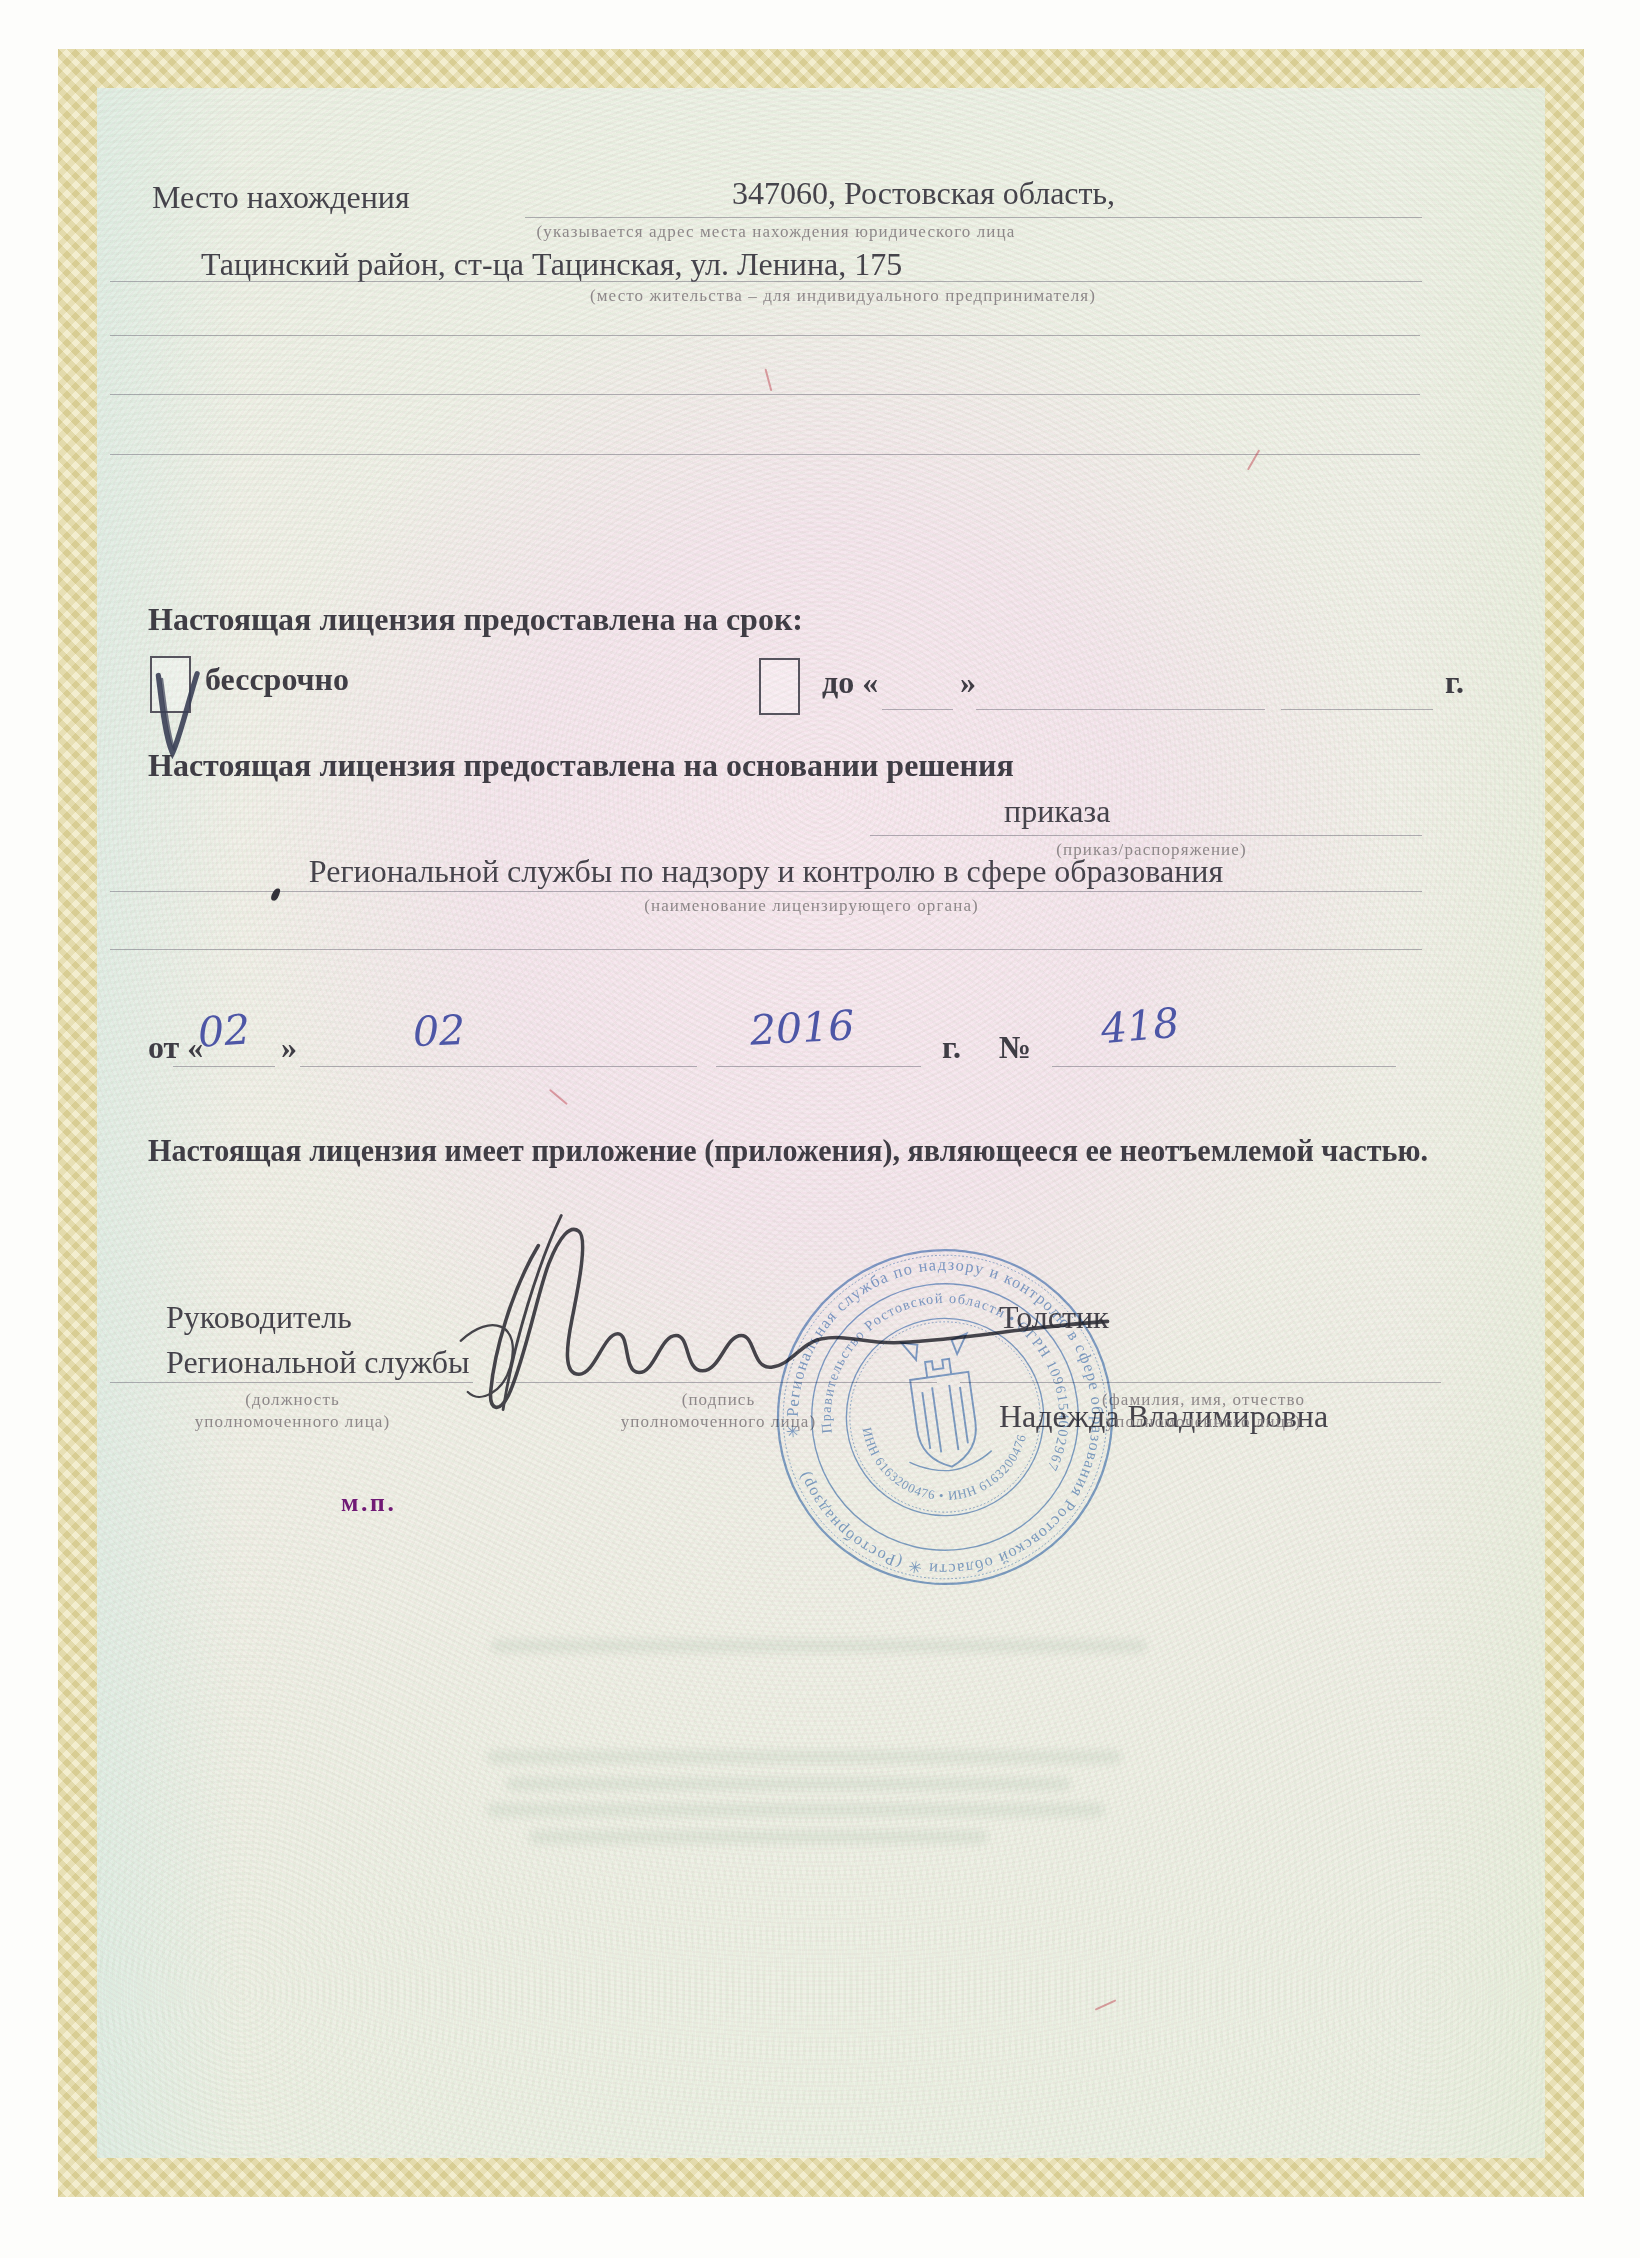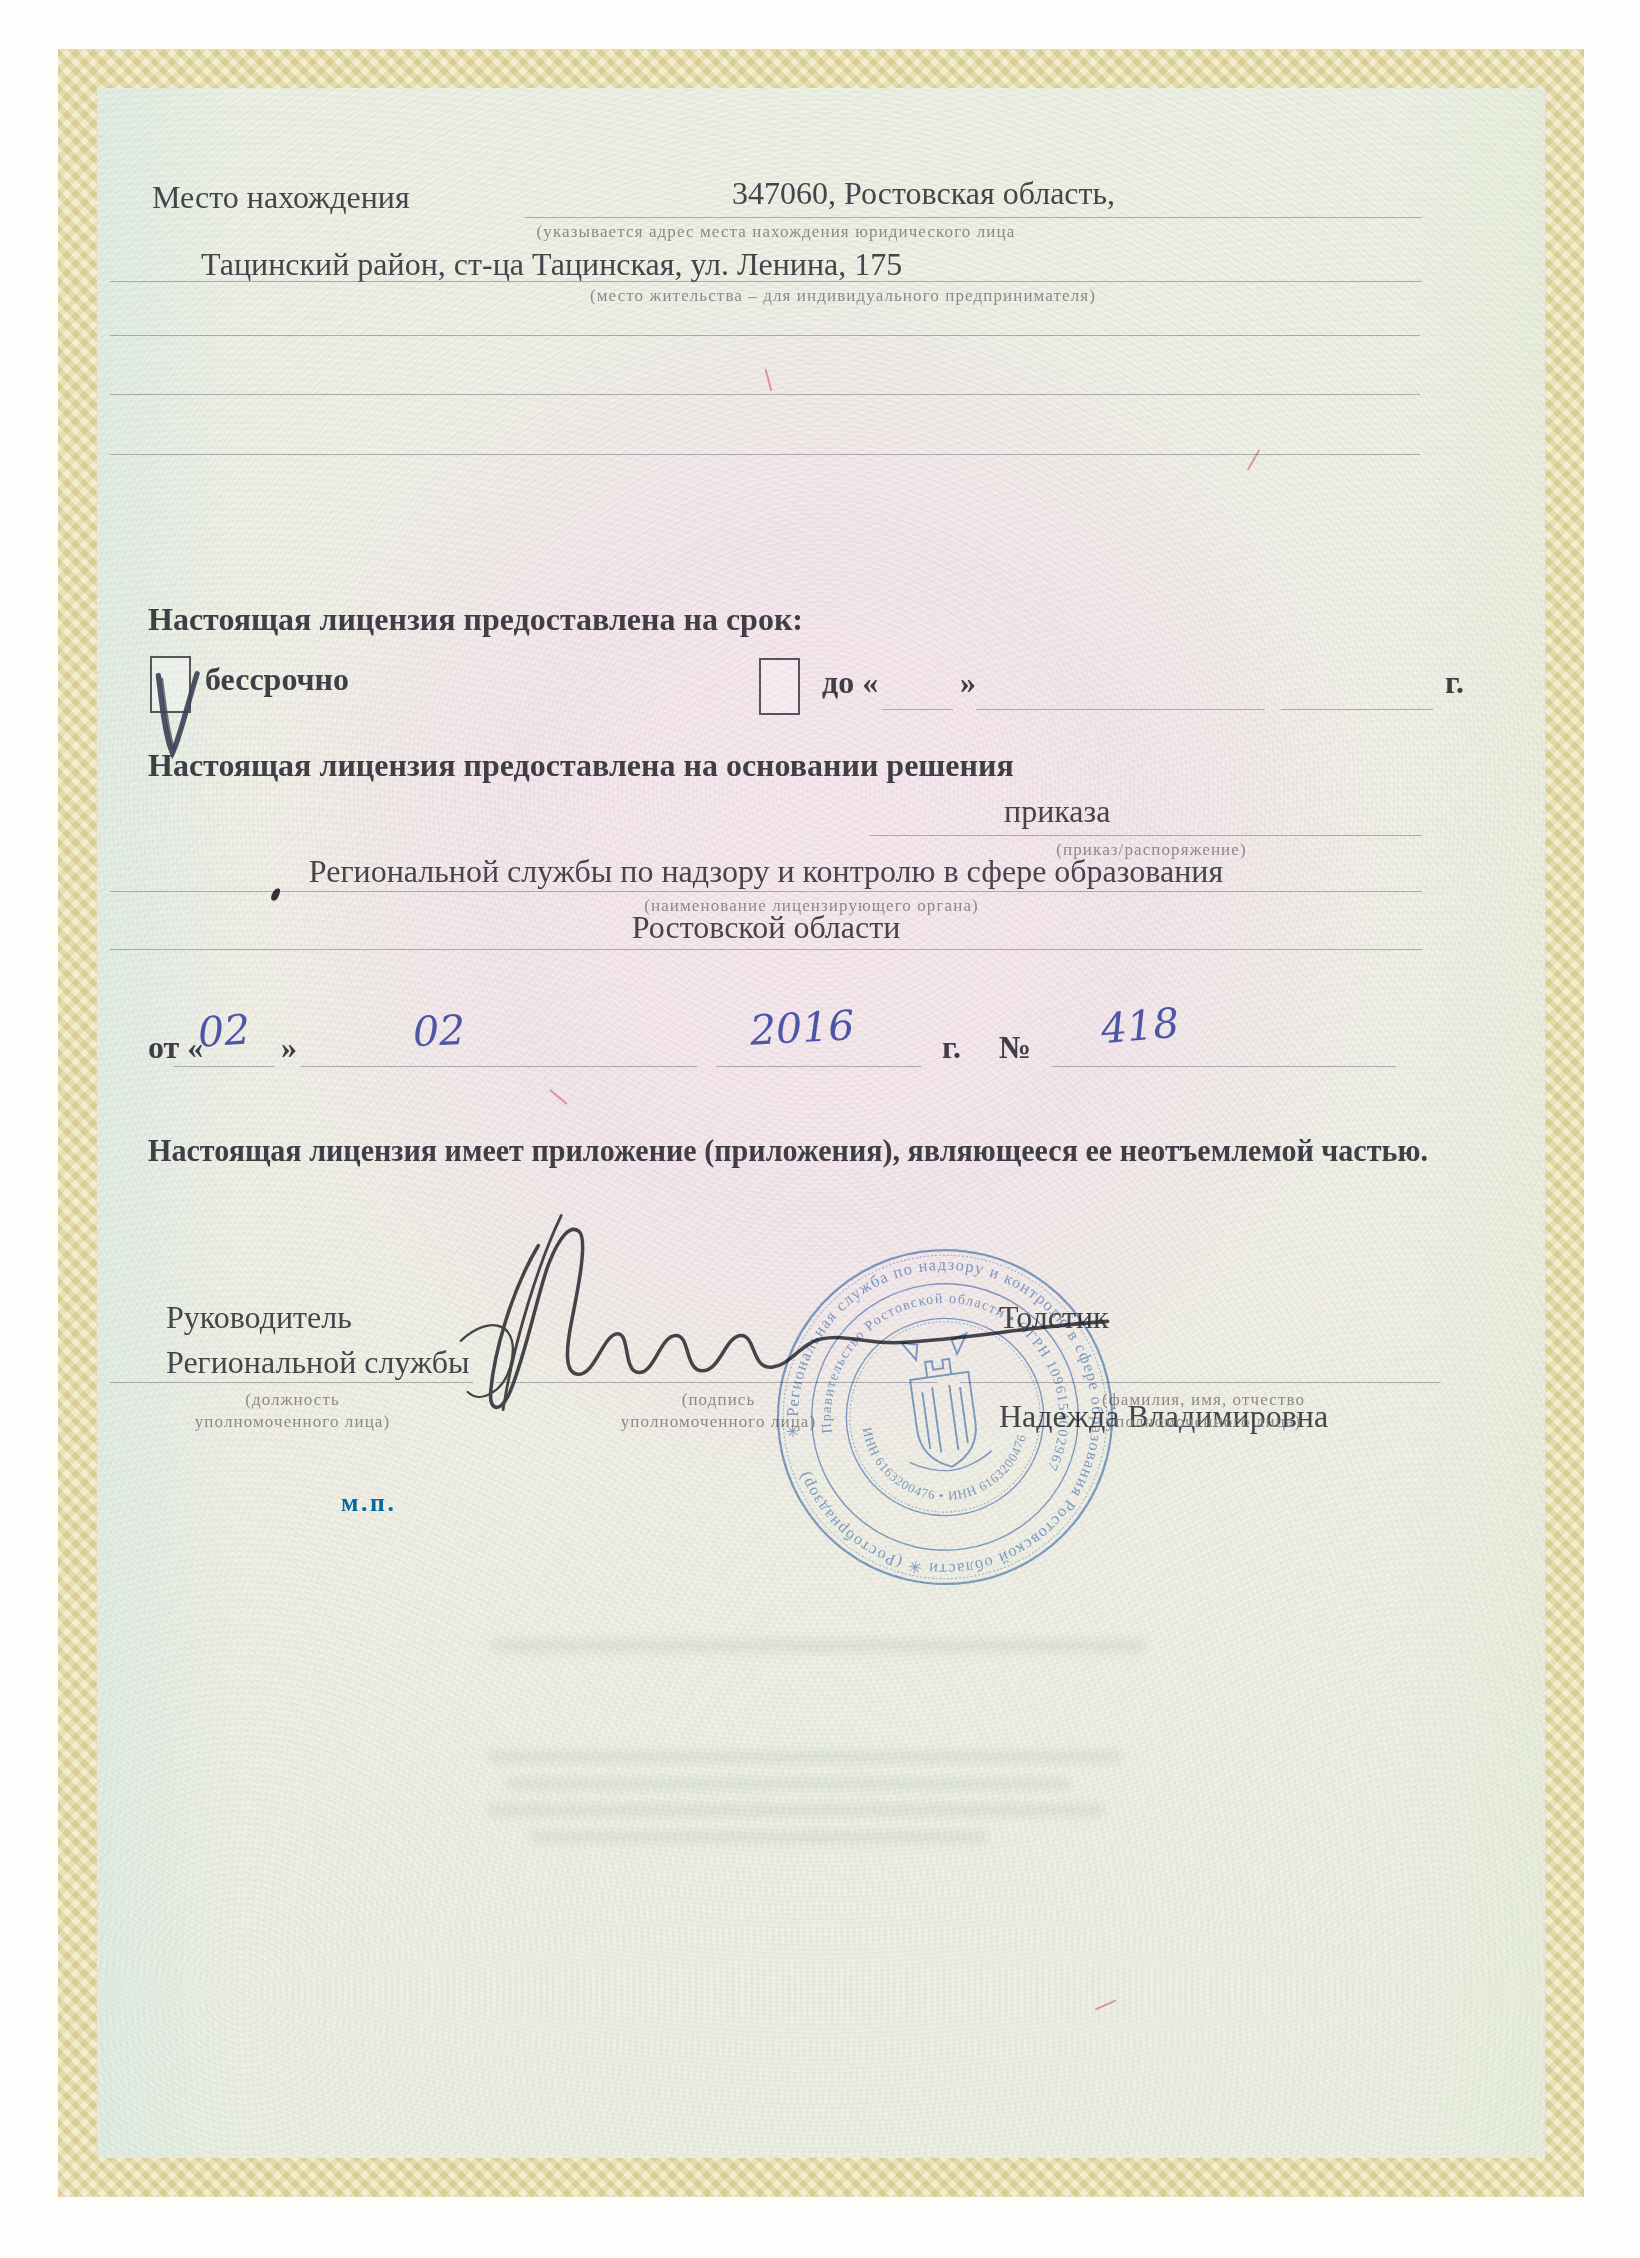--- a/index.html
+++ b/index.html
@@ -28,21 +28,21 @@
   .rule{position:absolute;height:0;border-top:1.8px solid rgba(118,116,130,.55);}
   .hw{position:absolute;font-family:"DejaVu Serif",serif;font-style:italic;color:#4d56a6;font-size:41px;white-space:nowrap;}
   .sq{display:inline-block;transform:scaleX(.94);transform-origin:0 50%;}
   .cb{position:absolute;width:37px;height:53px;border:2.6px solid #56545e;background:rgba(255,255,255,.25);}
   .checksvg{position:absolute;overflow:visible;}
   .sig{position:absolute;overflow:visible;}
   .stamp{position:absolute;color:#6590cb;opacity:.8;mix-blend-mode:multiply;transform:rotate(-8deg);}
   .ghost{position:absolute;height:14px;filter:blur(3.5px);background:rgba(122,158,132,.12);border-radius:7px;}
   .fiber{position:absolute;height:1.8px;width:23px;background:rgba(192,72,84,.5);border-radius:1.8px;}
   .inkmark{position:absolute;width:7px;height:13.2px;background:#33313a;border-radius:70% 30% 60% 40%;transform:rotate(18deg);}
-  .mp{letter-spacing:2.6px;font-size:25.6px;font-weight:bold;color:#0369a1;}
+  .mp{letter-spacing:2.6px;font-size:25.6px;font-weight:bold;color:#701a75;}
 </style>
 </head>
 <body>
 
 <div class="page">
 
   <div class="cert">
     <div class="frame"></div>
     <div class="inner"></div>
   </div>
@@ -78,21 +78,20 @@
   <span class="t b" style="left:1445px;top:665px;">г.</span>
 
   <span class="t b" style="left:148px;top:748px;">Настоящая лицензия предоставлена на основании решения</span>
   <span class="t" style="left:1004px;top:794px;">приказа</span>
   <div class="rule" style="left:870px;top:835px;width:552px;"></div>
   <div class="cap" style="left:953px;top:840px;width:397px;">(приказ/распоряжение)</div>
 
   <div class="t ctr" style="left:110px;top:854px;width:1312px;">Региональной службы по надзору и контролю в сфере образования</div>
   <div class="rule" style="left:110px;top:891px;width:1312px;"></div>
   <div class="cap" style="left:494px;top:896px;width:635px;">(наименование лицензирующего органа)</div>
-  <div class="t ctr" style="left:110px;top:910px;width:1312px;">Ростовской области</div>
   <div class="rule" style="left:110px;top:949px;width:1312px;"></div>
 
   <div class="inkmark" style="left:272px;top:888px;"></div>
 
   <span class="t b" style="left:148px;top:1030px;">от «</span>
   <span class="hw" style="left:198px;top:1007px;transform:rotate(-4deg);">02</span>
   <div class="rule" style="left:173px;top:1066px;width:102px;"></div>
   <span class="t b" style="left:281px;top:1030px;">»</span>
   <span class="hw" style="left:413px;top:1007px;transform:rotate(-2deg);">02</span>
   <div class="rule" style="left:300px;top:1066px;width:397px;"></div>

